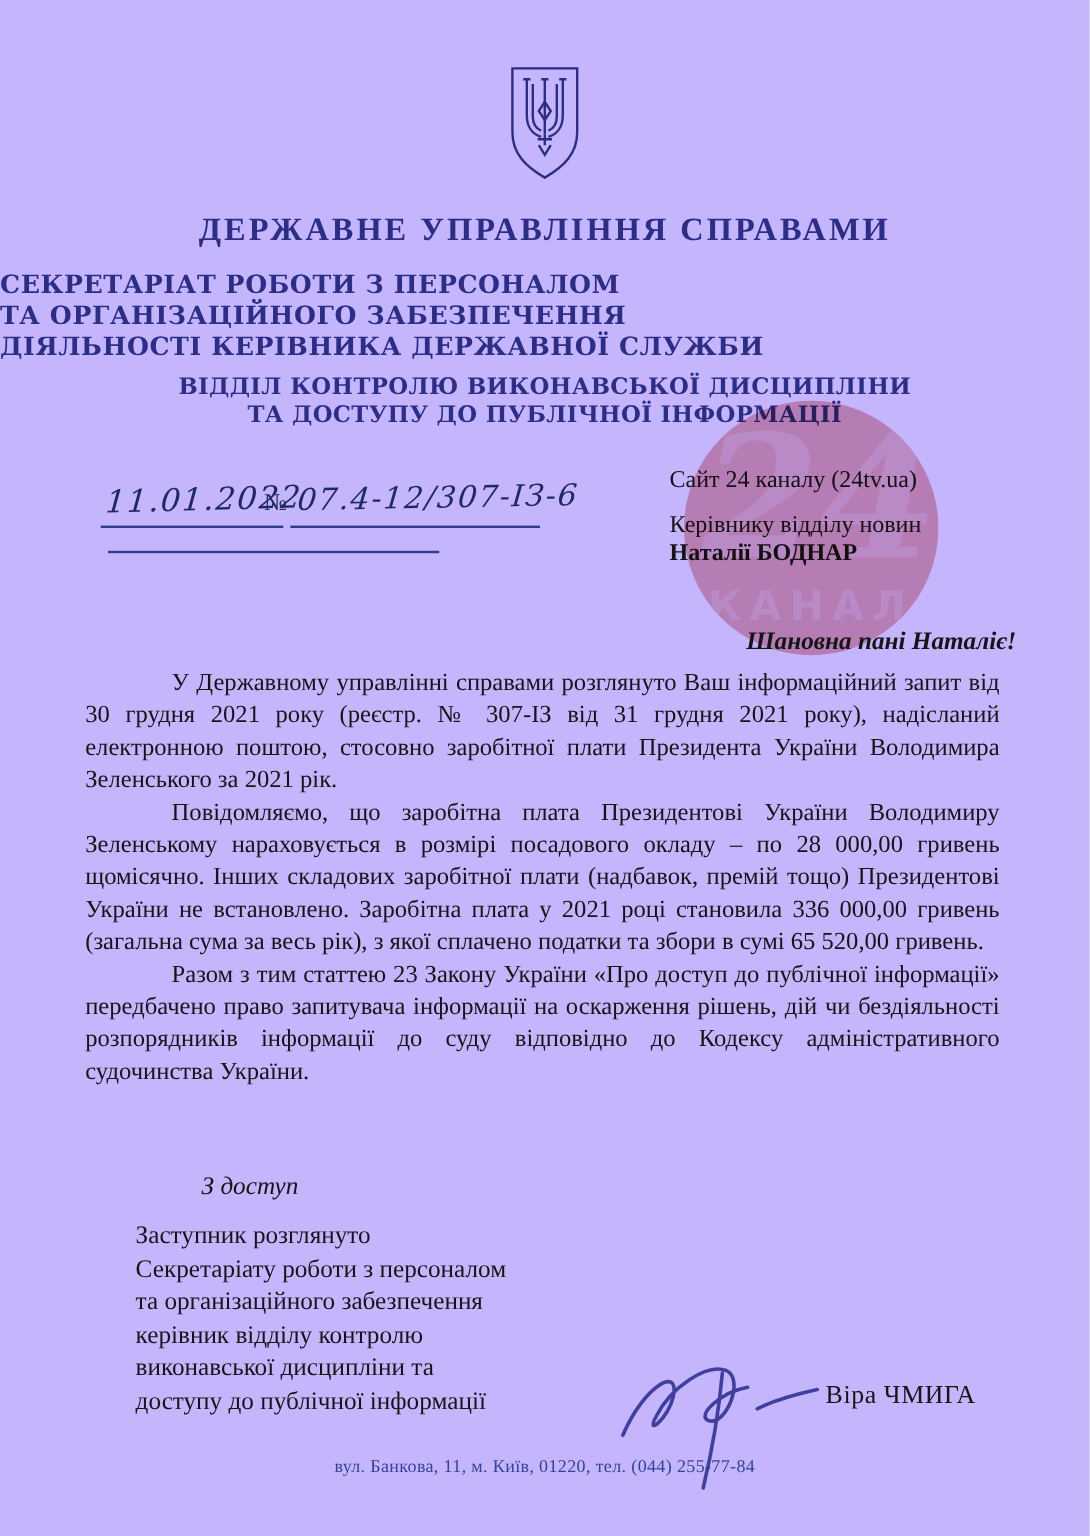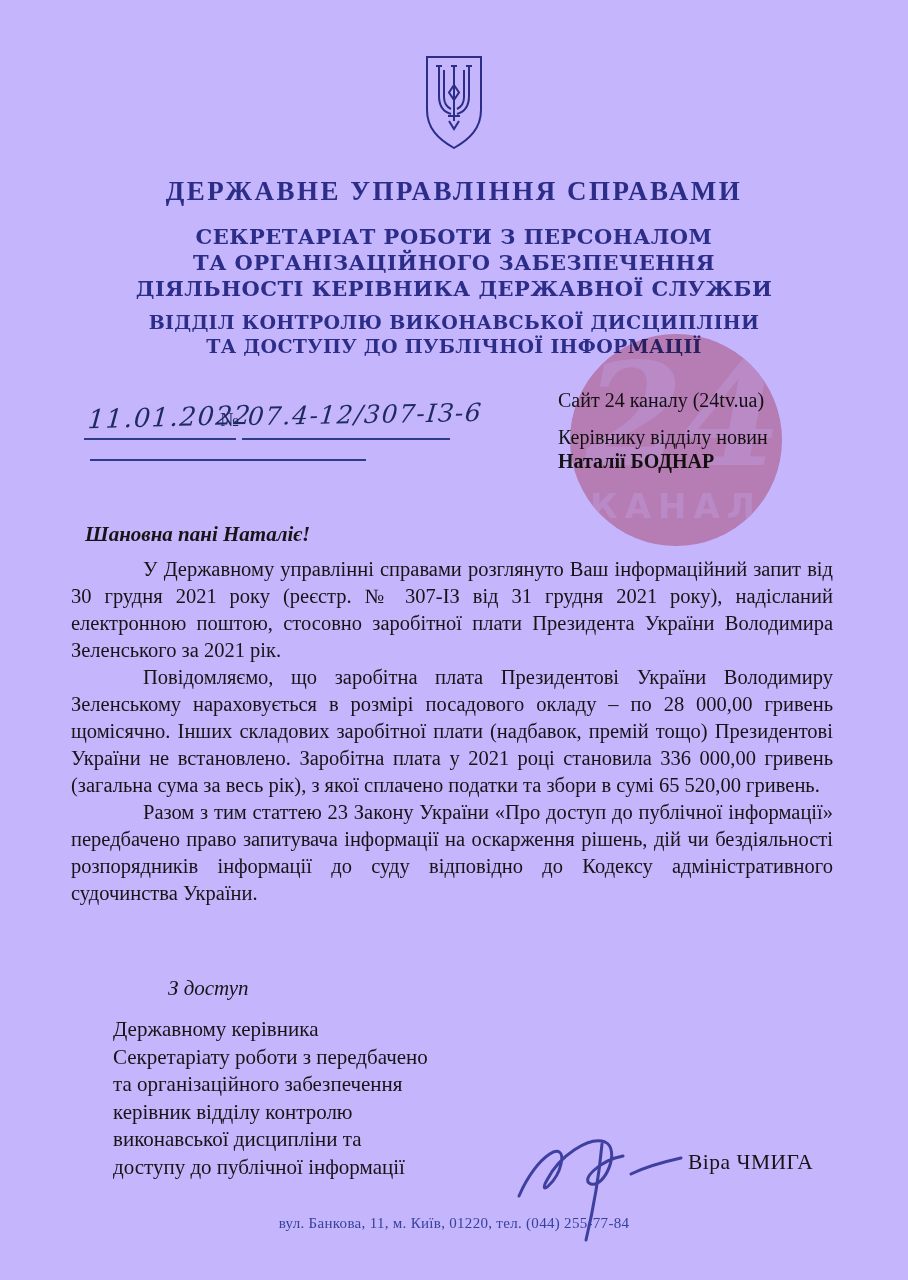--- a/index.html
+++ b/index.html
@@ -11,21 +11,21 @@
   .abs{position:absolute;}
 
   
   .emblem{left:422px;top:54px;width:64px;height:98px;}
   .org-name{
     left:0;top:176px;width:908px;text-align:center;
     font-weight:bold;font-size:27px;letter-spacing:2.5px;
     color:#2b2d87;font-family:"Liberation Serif",serif;
   }
   .dept{
-    left:0;top:224px;width:908px;text-align:center;
+    left:0;top:224px;width:908px;text-align:left;
     font-weight:bold;font-size:21px;line-height:26px;letter-spacing:0.5px;
     color:#2b2d87;font-family:"DejaVu Serif",serif;
   }
   .division{
     left:0;top:310px;width:908px;text-align:center;
     font-weight:bold;font-size:19px;line-height:24px;letter-spacing:0.3px;
     color:#2b2d87;font-family:"DejaVu Serif",serif;
   }
 
   
@@ -57,21 +57,21 @@
     font-size:142px;line-height:142px;color:#f2c3c9;
   }
   .wm-kanal{
     position:absolute;left:0;bottom:20px;width:100%;text-align:center;
     font-family:"DejaVu Sans",sans-serif;font-weight:bold;
     font-size:34px;letter-spacing:7px;color:#f2c3c9;
   }
 
   
   .salutation{
-    left:85px;top:522px;width:762px;text-align:left;
+    left:85px;top:522px;width:762px;text-align:right;
     font-weight:bold;font-style:italic;font-size:21px;
   }
   .body-text{
     left:71px;top:556px;width:762px;
     font-size:20.5px;line-height:27px;text-align:justify;
   }
   .body-text p{margin:0;text-indent:72px;}
 
   
   .regards{left:168px;top:976px;font-style:italic;font-size:21px;}
@@ -137,22 +137,22 @@
 
   <div class="abs body-text">
     <p>У Державному управлінні справами розглянуто Ваш інформаційний запит від 30 грудня 2021 року (реєстр. № 307-ІЗ від 31 грудня 2021 року), надісланий електронною поштою, стосовно заробітної плати Президента України Володимира Зеленського за 2021 рік.</p>
     <p>Повідомляємо, що заробітна плата Президентові України Володимиру Зеленському нараховується в розмірі посадового окладу – по 28 000,00 гривень щомісячно. Інших складових заробітної плати (надбавок, премій тощо) Президентові України не встановлено. Заробітна плата у 2021 році становила 336 000,00 гривень (загальна сума за весь рік), з якої сплачено податки та збори в сумі 65 520,00 гривень.</p>
     <p>Разом з тим статтею 23 Закону України «Про доступ до публічної інформації» передбачено право запитувача інформації на оскарження рішень, дій чи бездіяльності розпорядників інформації до суду відповідно до Кодексу адміністративного судочинства України.</p>
   </div>
 
   <div class="abs regards">З доступ</div>
 
   <div class="abs position">
-    <div>Державному керівника</div>
-    <div>Секретаріату роботи з передбачено</div>
+    <div>Заступник розглянуто</div>
+    <div>Секретаріату роботи з персоналом</div>
     <div>та організаційного забезпечення</div>
     <div>керівник відділу контролю</div>
     <div>виконавської дисципліни та</div>
     <div>доступу до публічної інформації</div>
   </div>
 
   <svg class="abs signature" viewBox="0 0 192 126" fill="none" stroke="#3f3f9f" stroke-width="3" stroke-linecap="round">
     <path d="M14 80 C32 38 62 22 56 48 C52 66 32 82 42 64 C54 40 84 20 100 26 C116 33 100 72 86 68 C74 64 96 44 118 40"></path>
     <path d="M97 28 C95 50 90 86 81 124"></path>
     <path d="M126 58 C142 50 158 46 176 42"></path>

